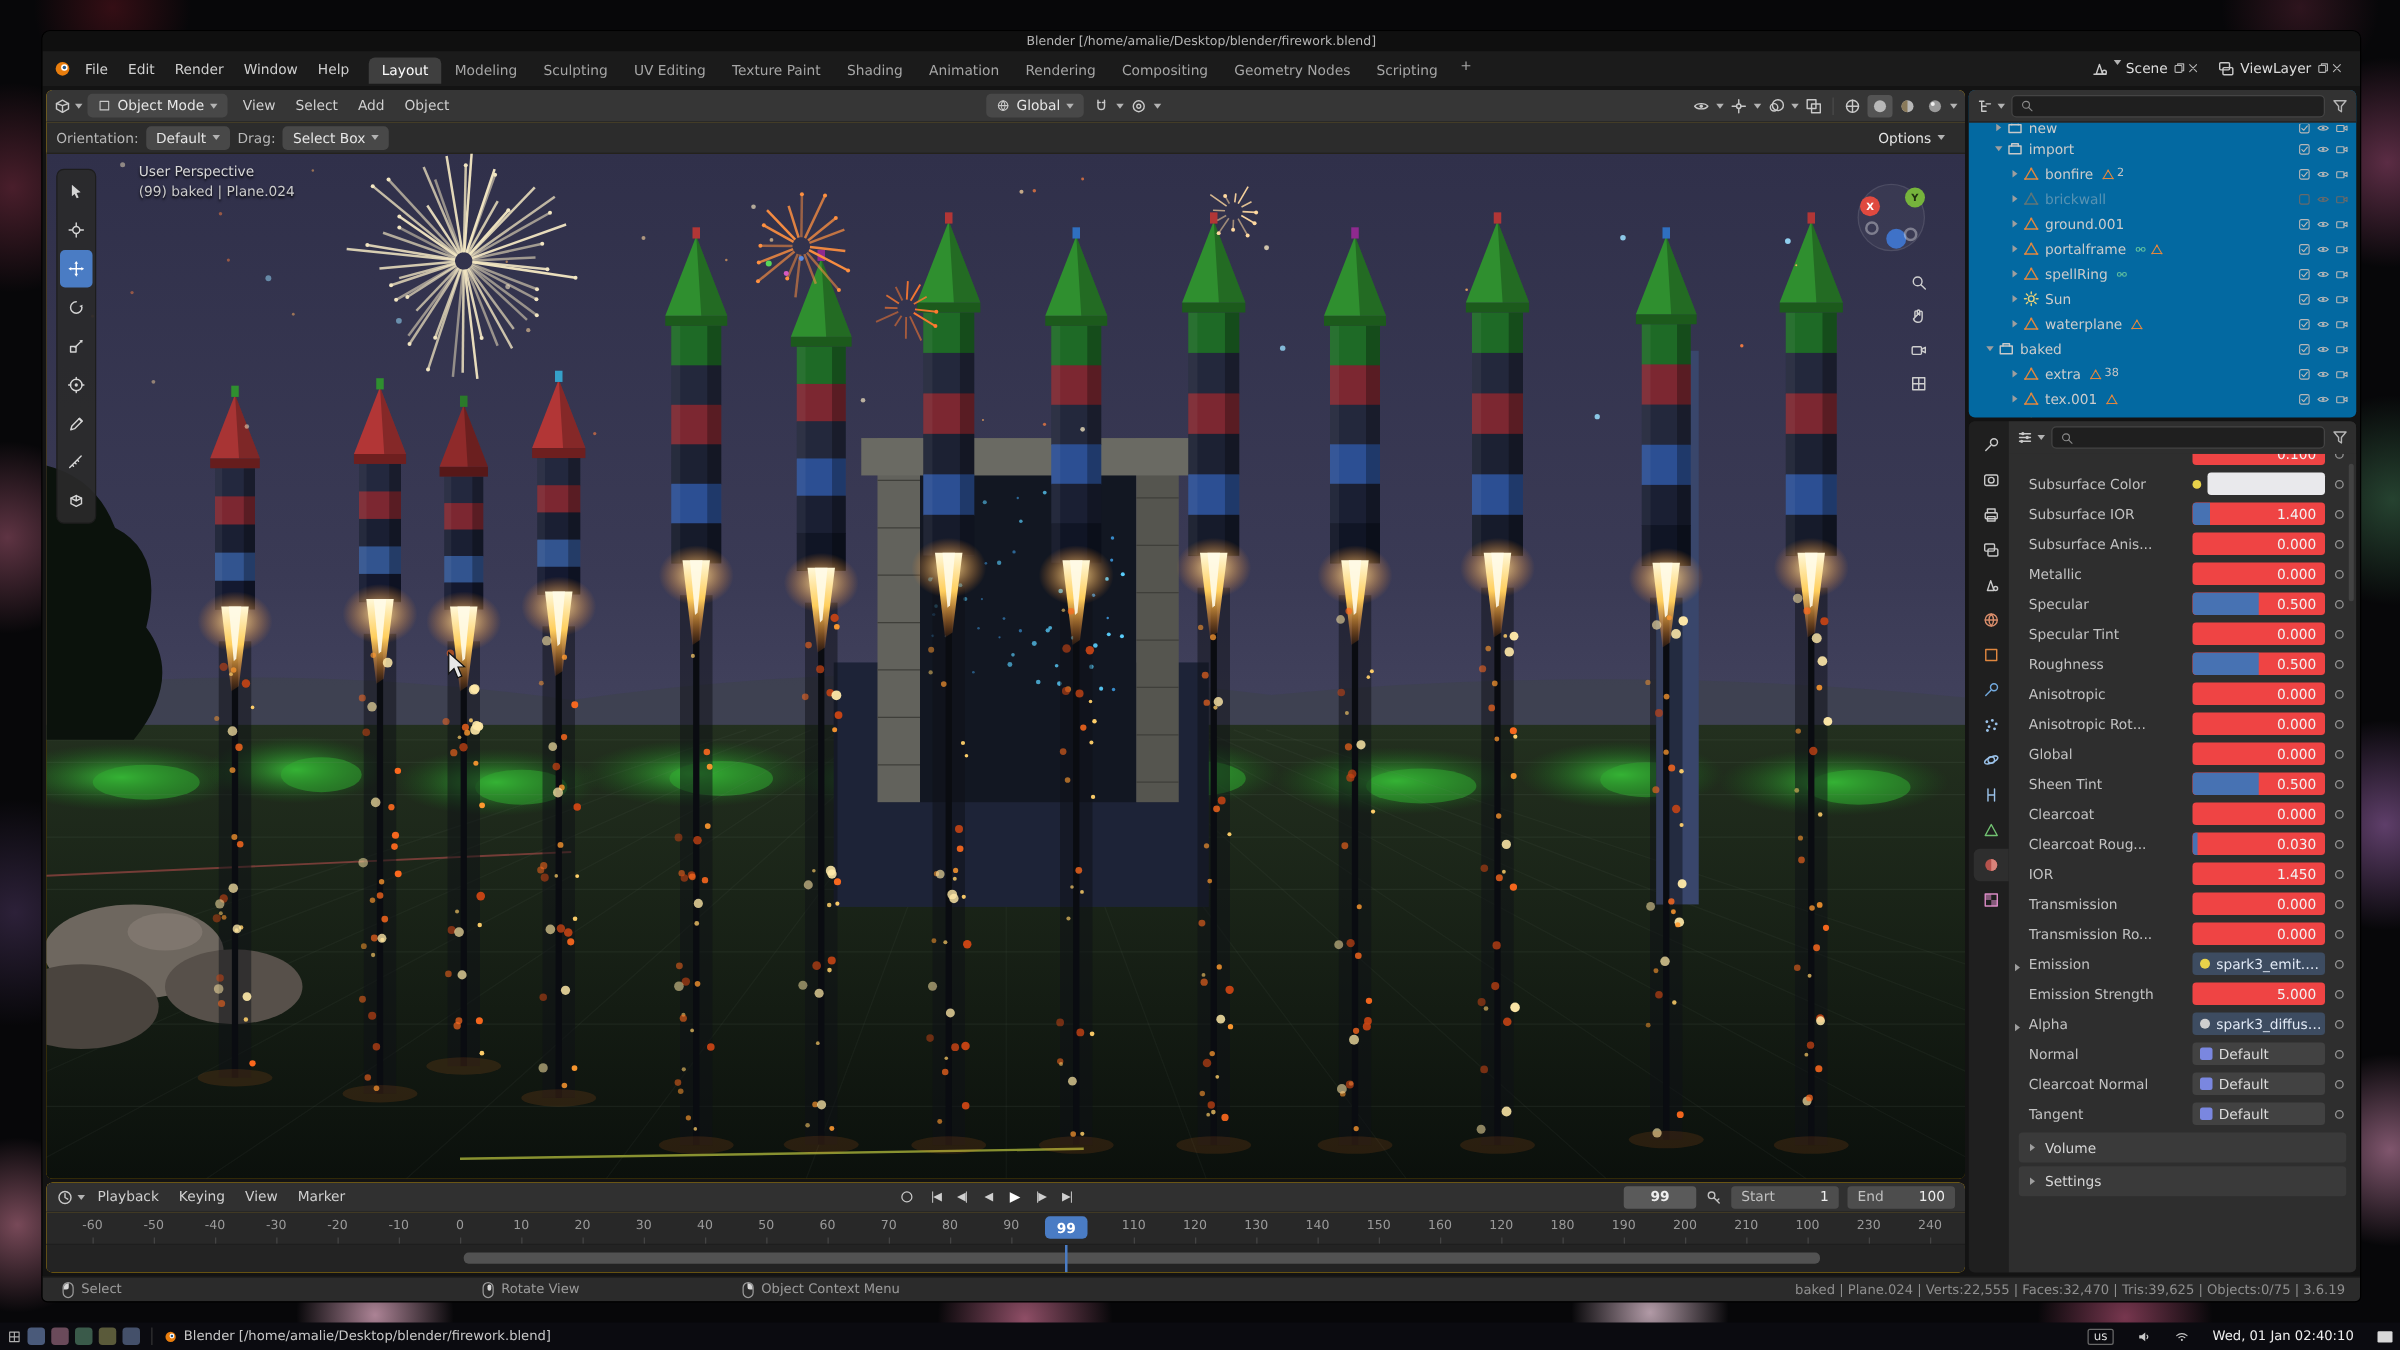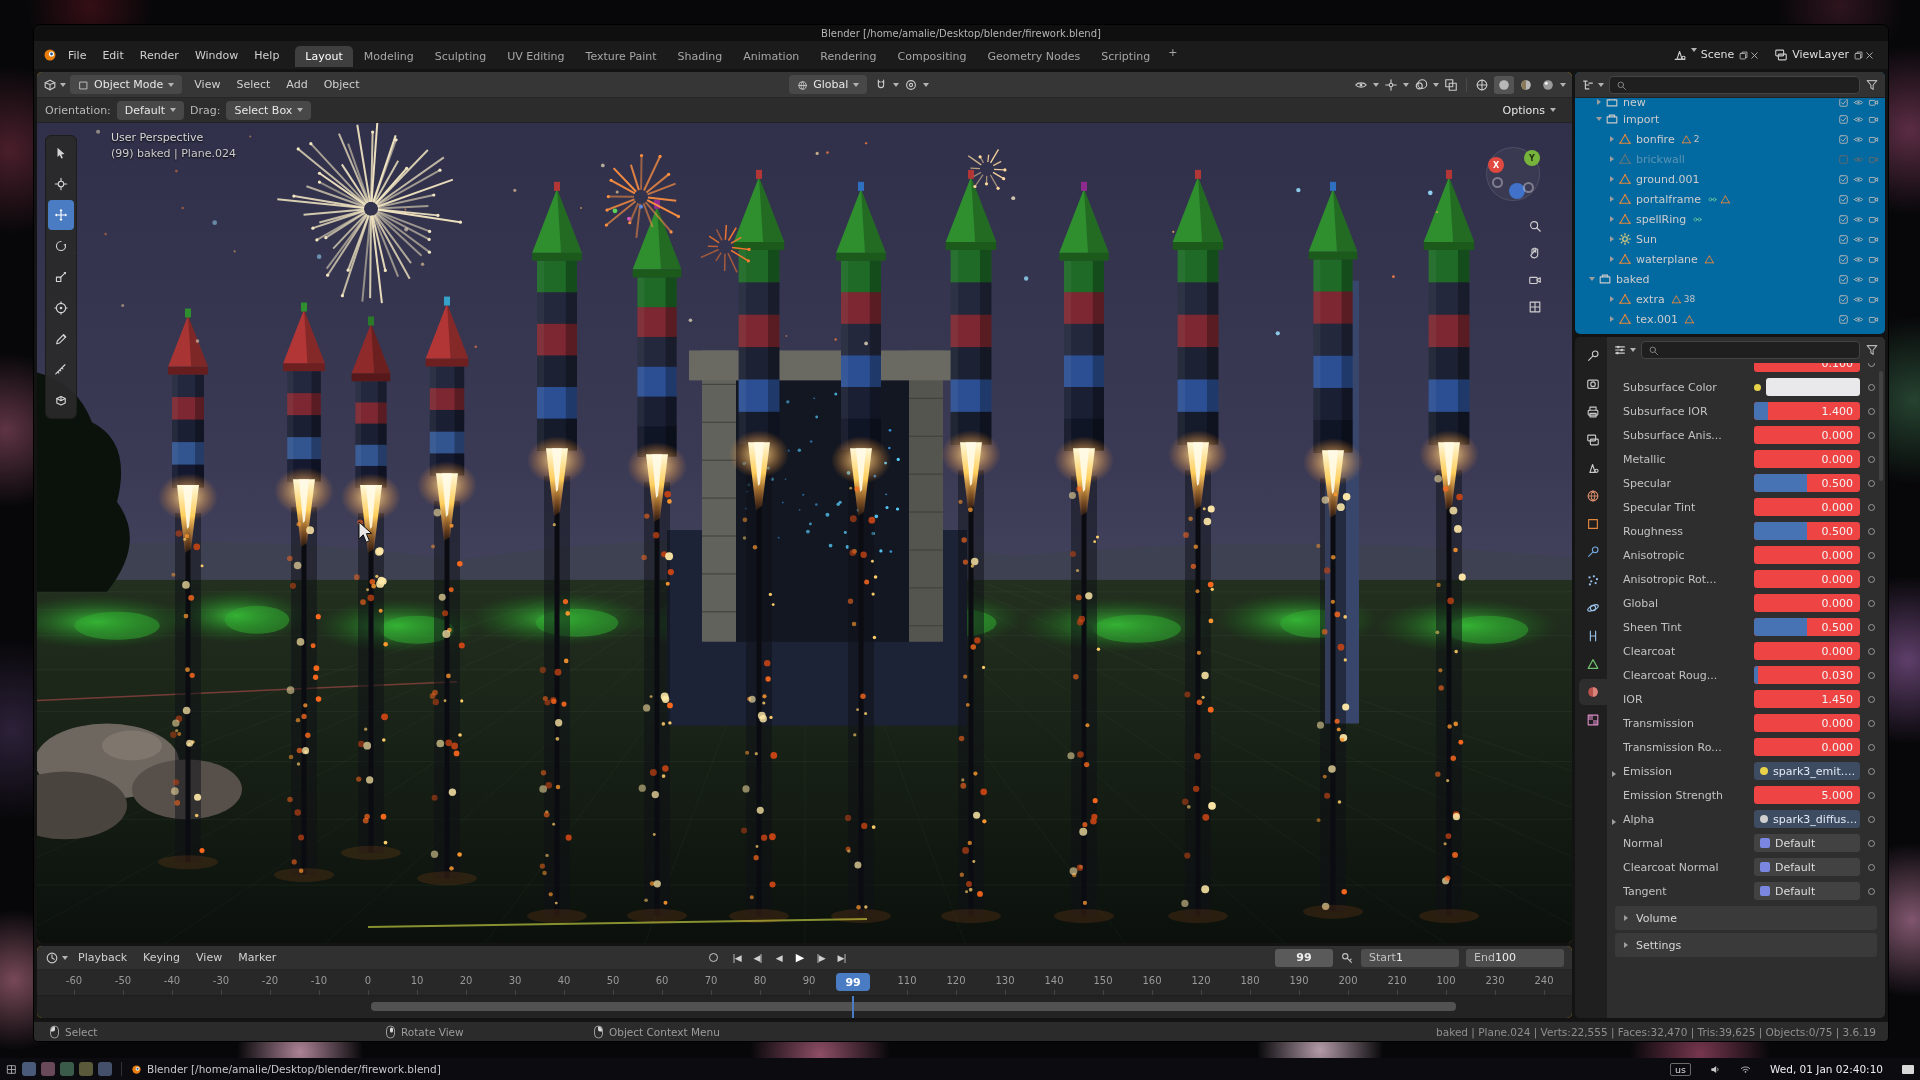--- a/index.html
+++ b/index.html
@@ -61,21 +61,21 @@
   .ball{position:absolute;width:16px;height:16px;border-radius:50%;display:flex;align-items:center;justify-content:center;font-size:8px;color:#fff;font-weight:bold}
   .ball.hollow{width:11px;height:11px;border:2px solid rgba(255,255,255,.35);background:transparent}
   .sideicons{position:absolute;right:30px;top:96px;display:flex;flex-direction:column;gap:13px;color:#cfcfcfd9;align-items:center}
   
   .tl-editor{height:72px;flex:none}
   .tl-head{height:24px;background:#303030;display:flex;align-items:center;gap:2px;padding:0 8px;flex:none;border-bottom:1px solid #252525}
   .tbt{min-width:21px;height:18px;display:flex;align-items:center;justify-content:center;color:#cfcfcf;font-size:9px;letter-spacing:-1px;border-radius:3px}
   .rec{width:9px;height:9px;border:1.5px solid #c9c9c9;border-radius:50%;margin:0 6px 0 2px}
   .field{background:#4d4d4d;border-radius:3px;height:18px;display:flex;align-items:center;padding:0 8px;color:#eee}
   .frame{width:58px;justify-content:center;background:#5a5a5a;font-weight:bold}
-  .se{width:98px;margin-left:5px}
+  .se{width:86px;justify-content:space-between;margin-left:5px}
   .se .sl{color:#c0c0c0}
   .tl-ruler{height:26px;background:#282828;position:relative;border-bottom:1px solid #1e1e1e;flex:none;overflow:hidden}
   .tick{position:absolute;top:5px;transform:translateX(-50%);font-size:10px;color:#9a9a9a}
   .tickm{position:absolute;bottom:0;width:1px;height:5px;background:#454545}
   .ph-bubble{position:absolute;top:3px;height:18px;min-width:34px;padding:0 5px;background:#4a7cc4;border-radius:4px;color:#fff;font-weight:bold;display:flex;align-items:center;justify-content:center;transform:translateX(-50%);font-size:11px}
   .tl-track{flex:1;background:#232323;position:relative;overflow:hidden}
   .tl-scroll{position:absolute;left:334px;width:1085px;top:6px;height:9px;background:#525252;border-radius:4px}
   .ph-line{position:absolute;top:0;bottom:0;width:2px;background:#4a7cc4;transform:translateX(-1px)}
   
   .outliner{height:262px;flex:none;background:#0369a1}

